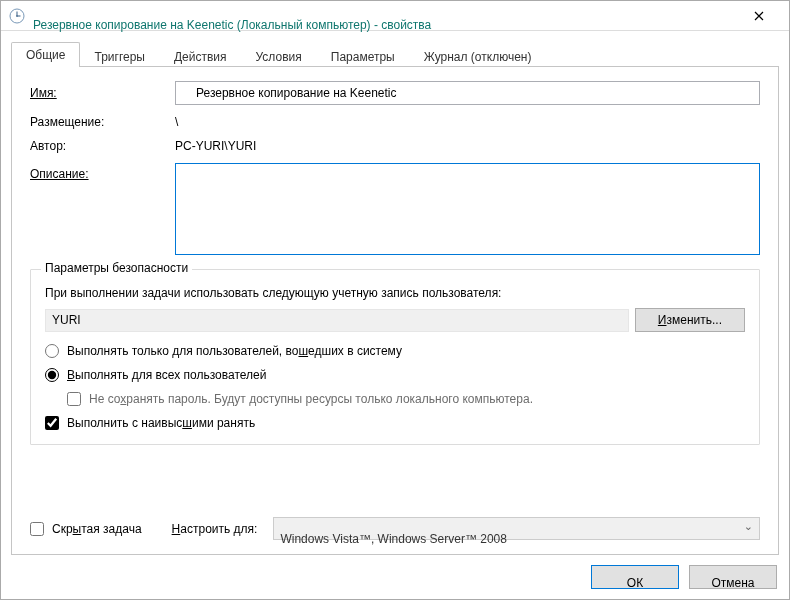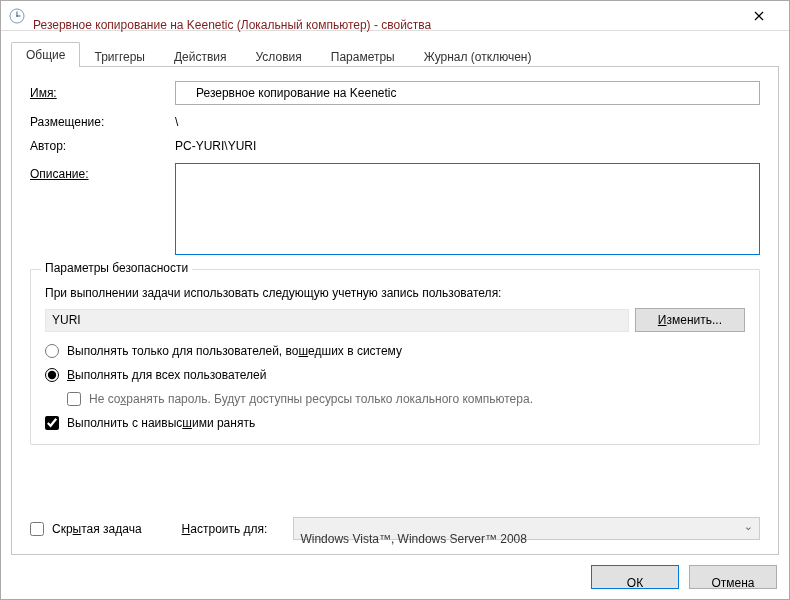--- a/index.html
+++ b/index.html
@@ -1,20 +1,20 @@
 <!DOCTYPE html>
 <html><head>
 <meta charset="utf-8">
 <style>
 * { box-sizing: border-box; font-family: "Segoe UI", Tahoma, sans-serif; font-size: 12px; }
 body { margin: 0; background: #fff; }
 .window { width: 790px; height: 600px; border: 1px solid #aaa; background: #fff; display: flex; flex-direction: column; }
 .titlebar { height: 30px; display: flex; align-items: center; padding: 0 8px; border-bottom: 1px solid #ddd; }
 .titlebar .icon { width: 16px; height: 16px; margin-right: 8px; display: flex; align-items: center; justify-content: center; }
-.titlebar .title { flex: 1; color: #7f1d1d; margin-top: 18px; }
+.titlebar .title { flex: 1; color: #0f766e; margin-top: 18px; }
 .titlebar .close { width: 45px; height: 30px; display: flex; align-items: center; justify-content: center; cursor: pointer; font-size: 14px; }
 .client { flex: 1; padding: 8px 10px 10px 10px; display: flex; flex-direction: column; }
 .tab-strip { display: flex; align-items: flex-end; height: 28px; position: relative; z-index: 2; }
 .tab { padding: 5px 14px; border: 1px solid #c5c5c5; border-bottom: none; background: #fff; cursor: pointer; position: relative; margin-right: -1px; border-radius: 2px 2px 0 0; color: #333; }
 .tab.inactive { top: 2px; border-color: transparent; background: transparent; }
 .tab.active { background: #fff; border-color: #c5c5c5; z-index: 3; }
 .tab-panel { border: 1px solid #c5c5c5; flex: 1; padding: 14px 18px 14px 18px; position: relative; margin-top: -1px; background: #fff; display: flex; flex-direction: column; }
 .row { display: flex; align-items: center; margin-bottom: 10px; }
 .row .label { width: 145px; color: #000; }
 .row .label.top { align-self: flex-start; padding-top: 4px; }
@@ -24,21 +24,21 @@
 .groupbox { border: 1px solid #dcdcdc; border-radius: 1px; margin-top: 4px; padding: 16px 14px 12px 14px; position: relative; }
 .groupbox .legend { position: absolute; top: -9px; left: 10px; background: #fff; padding: 0 4px; color: #000; }
 .sec-line { color: #000; margin-bottom: 8px; }
 .acct-row { display: flex; align-items: center; gap: 6px; margin-bottom: 12px; }
 .acct-box { flex: 1; height: 23px; background: #f0f0f0; border: 1px solid #e6e6e6; padding: 3px 6px; color: #000; }
 .btn { height: 24px; padding: 0 22px; border: 1px solid #adadad; background: #e1e1e1; cursor: pointer; font-family: inherit; }
 .btn.default { border-color: #0078d7; }
 .radio-row, .check-row { display: flex; align-items: center; margin-bottom: 10px; color: #000; }
 .radio-row input, .check-row input { margin: 0 8px 0 0; width: 14px; height: 14px; }
 .indent { margin-left: 22px; }
-.bottom-row { display: flex; align-items: center; margin-top: auto; gap: 26px; }
+.bottom-row { display: flex; align-items: center; margin-top: auto; gap: 16px; }
 .bottom-row .cfg-label { margin-left: 14px; }
 .combo { flex: 1; height: 23px; border: 1px solid #cccccc; background: #f0f0f0; padding: 14px 20px 2px 6px; position: relative; cursor: pointer; color: #333; }
 .combo::after { content: "⌄"; position: absolute; right: 6px; top: 2px; color: #666; font-size: 11px; }
 .dialog-buttons { display: flex; justify-content: flex-end; gap: 10px; padding: 10px 2px 0 0; }
 .dialog-buttons .btn { width: 88px; padding: 10px; }
 .underline { text-decoration: underline; }
 .disabled { color: #6d6d6d; }
 input[type=checkbox], input[type=radio] { accent-color: #000; }
 </style>
 </head>

